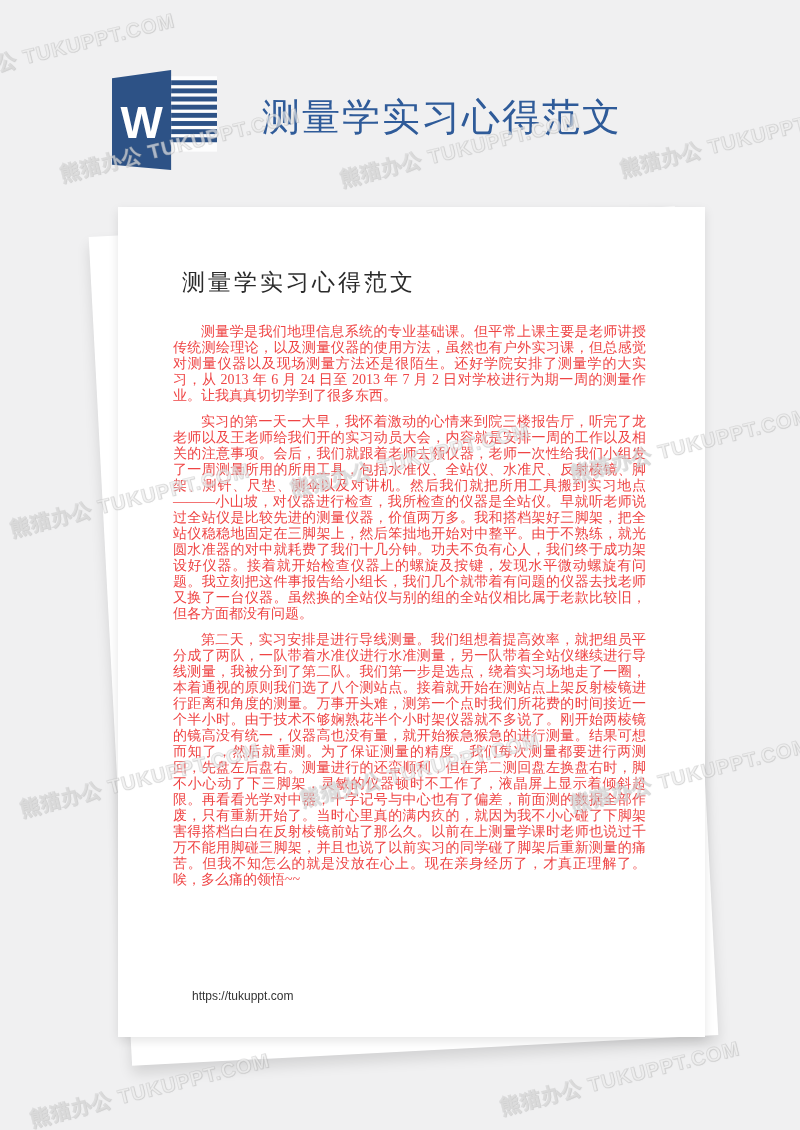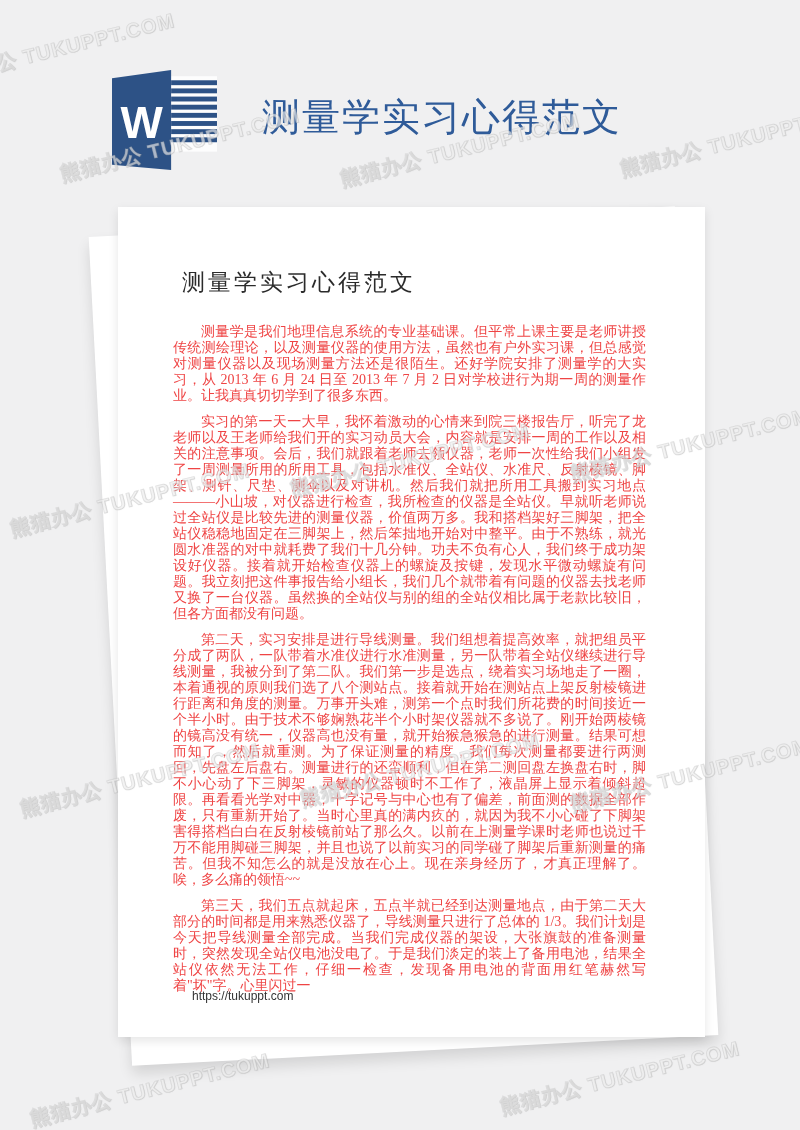--- a/index.html
+++ b/index.html
@@ -117,16 +117,15 @@
   <div class="header-title">测量学实习心得范文</div>
 </div>
 
 <div class="page back"></div>
 <div class="page main">
   <h1 class="doc-title">测量学实习心得范文</h1>
   <div class="doc-body" id="doc-body">
       <p>测量学是我们地理信息系统的专业基础课。但平常上课主要是老师讲授传统测绘理论，以及测量仪器的使用方法，虽然也有户外实习课，但总感觉对测量仪器以及现场测量方法还是很陌生。还好学院安排了测量学的大实习，从 2013 年 6 月 24 日至 2013 年 7 月 2 日对学校进行为期一周的测量作业。让我真真切切学到了很多东西。</p>
       <p>实习的第一天一大早，我怀着激动的心情来到院三楼报告厅，听完了龙老师以及王老师给我们开的实习动员大会，内容就是安排一周的工作以及相关的注意事项。会后，我们就跟着老师去领仪器，老师一次性给我们小组发了一周测量所用的所用工具，包括水准仪、全站仪、水准尺、反射棱镜、脚架、测钎、尺垫、测伞以及对讲机。然后我们就把所用工具搬到实习地点———小山坡，对仪器进行检查，我所检查的仪器是全站仪。早就听老师说过全站仪是比较先进的测量仪器，价值两万多。我和搭档架好三脚架，把全站仪稳稳地固定在三脚架上，然后笨拙地开始对中整平。由于不熟练，就光圆水准器的对中就耗费了我们十几分钟。功夫不负有心人，我们终于成功架设好仪器。接着就开始检查仪器上的螺旋及按键，发现水平微动螺旋有问题。我立刻把这件事报告给小组长，我们几个就带着有问题的仪器去找老师又换了一台仪器。虽然换的全站仪与别的组的全站仪相比属于老款比较旧，但各方面都没有问题。</p>
       <p>第二天，实习安排是进行导线测量。我们组想着提高效率，就把组员平分成了两队，一队带着水准仪进行水准测量，另一队带着全站仪继续进行导线测量，我被分到了第二队。我们第一步是选点，绕着实习场地走了一圈，本着通视的原则我们选了八个测站点。接着就开始在测站点上架反射棱镜进行距离和角度的测量。万事开头难，测第一个点时我们所花费的时间接近一个半小时。由于技术不够娴熟花半个小时架仪器就不多说了。刚开始两棱镜的镜高没有统一，仪器高也没有量，就开始猴急猴急的进行测量。结果可想而知了，然后就重测。为了保证测量的精度，我们每次测量都要进行两测回，先盘左后盘右。测量进行的还蛮顺利，但在第二测回盘左换盘右时，脚不小心动了下三脚架，灵敏的仪器顿时不工作了，液晶屏上显示着倾斜超限。再看看光学对中器，十字记号与中心也有了偏差，前面测的数据全部作废，只有重新开始了。当时心里真的满内疚的，就因为我不小心碰了下脚架害得搭档白白在反射棱镜前站了那么久。以前在上测量学课时老师也说过千万不能用脚碰三脚架，并且也说了以前实习的同学碰了脚架后重新测量的痛苦。但我不知怎么的就是没放在心上。现在亲身经历了，才真正理解了。唉，多么痛的领悟~~</p>
-      <p>第三天，我们五点就起床，五点半就已经到达测量地点，由于第二天大部分的时间都是用来熟悉仪器了，导线测量只进行了总体的 1/3。我们计划是今天把导线测量全部完成。当我们完成仪器的架设，大张旗鼓的准备测量时，突然发现全站仪电池没电了。于是我们淡定的装上了备用电池，结果全站仪依然无法工作，仔细一检查，发现备用电池的背面用红笔赫然写着"坏"字。心里闪过一</p>
     </div>
   <div class="doc-footer">https://tukuppt.com</div>
 </div>
 
 </body></html>

